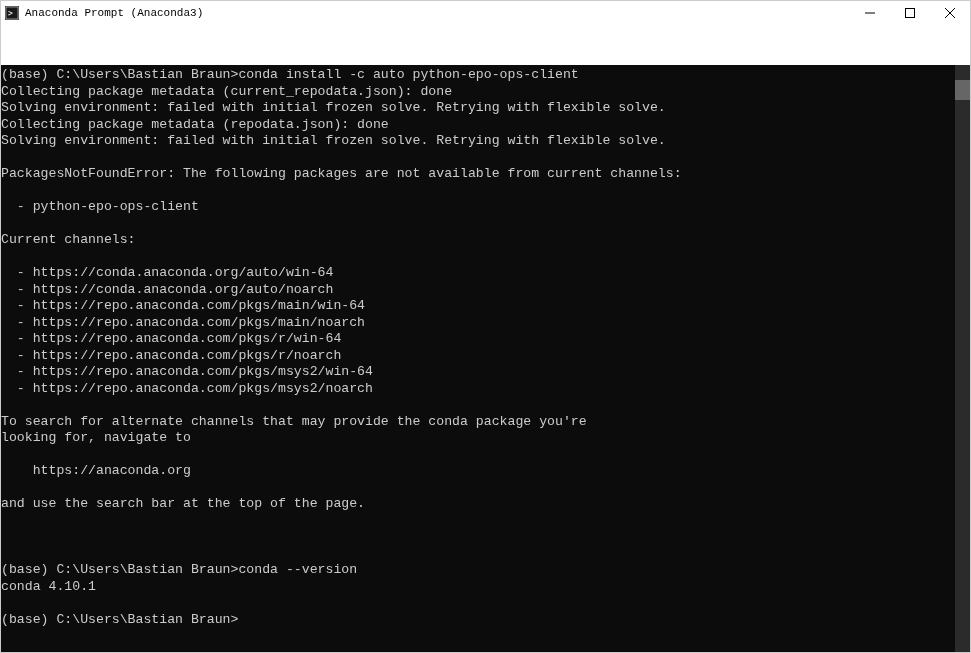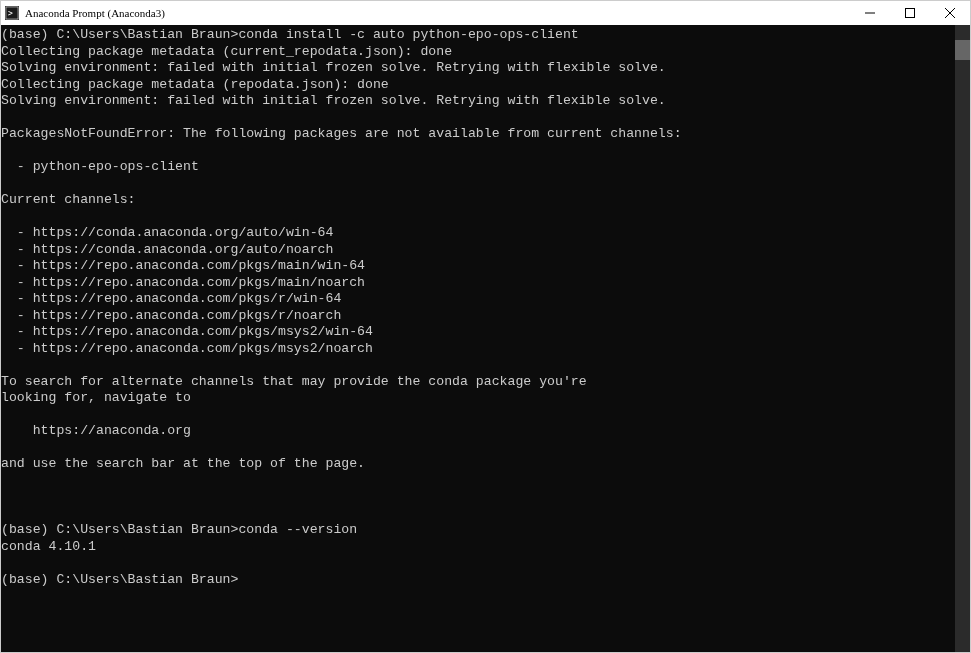--- a/index.html
+++ b/index.html
@@ -34,21 +34,21 @@
       align-items: center;
       gap: 6px;
     }
     .titlebar-icon {
       width: 14px;
       height: 14px;
       background: #333;
       display: inline-block;
     }
     .titlebar-title {
-      font-family: Liberation Serif, serif;
+      font-family: Liberation Mono, monospace;
       font-size: 11px;
       color: #000;
     }
     .titlebar-buttons {
       display: flex;
       height: 100%;
     }
     .titlebar-btn {
       width: 40px;
       height: 24px;
@@ -61,20 +61,21 @@
     }
     .titlebar-btn svg {
       width: 10px;
       height: 10px;
     }
     .terminal-container {
       flex: 1;
       display: flex;
       background: #b91c1c;
       overflow: hidden;
+      margin-top: 40px;
     }
     .terminal {
       flex: 1;
       background: #0c0c0c;
       color: #cccccc;
       font-size: 13.2px;
       line-height: 16.5px;
       padding: 2px 0 0 0;
       white-space: pre;
       overflow: hidden;

